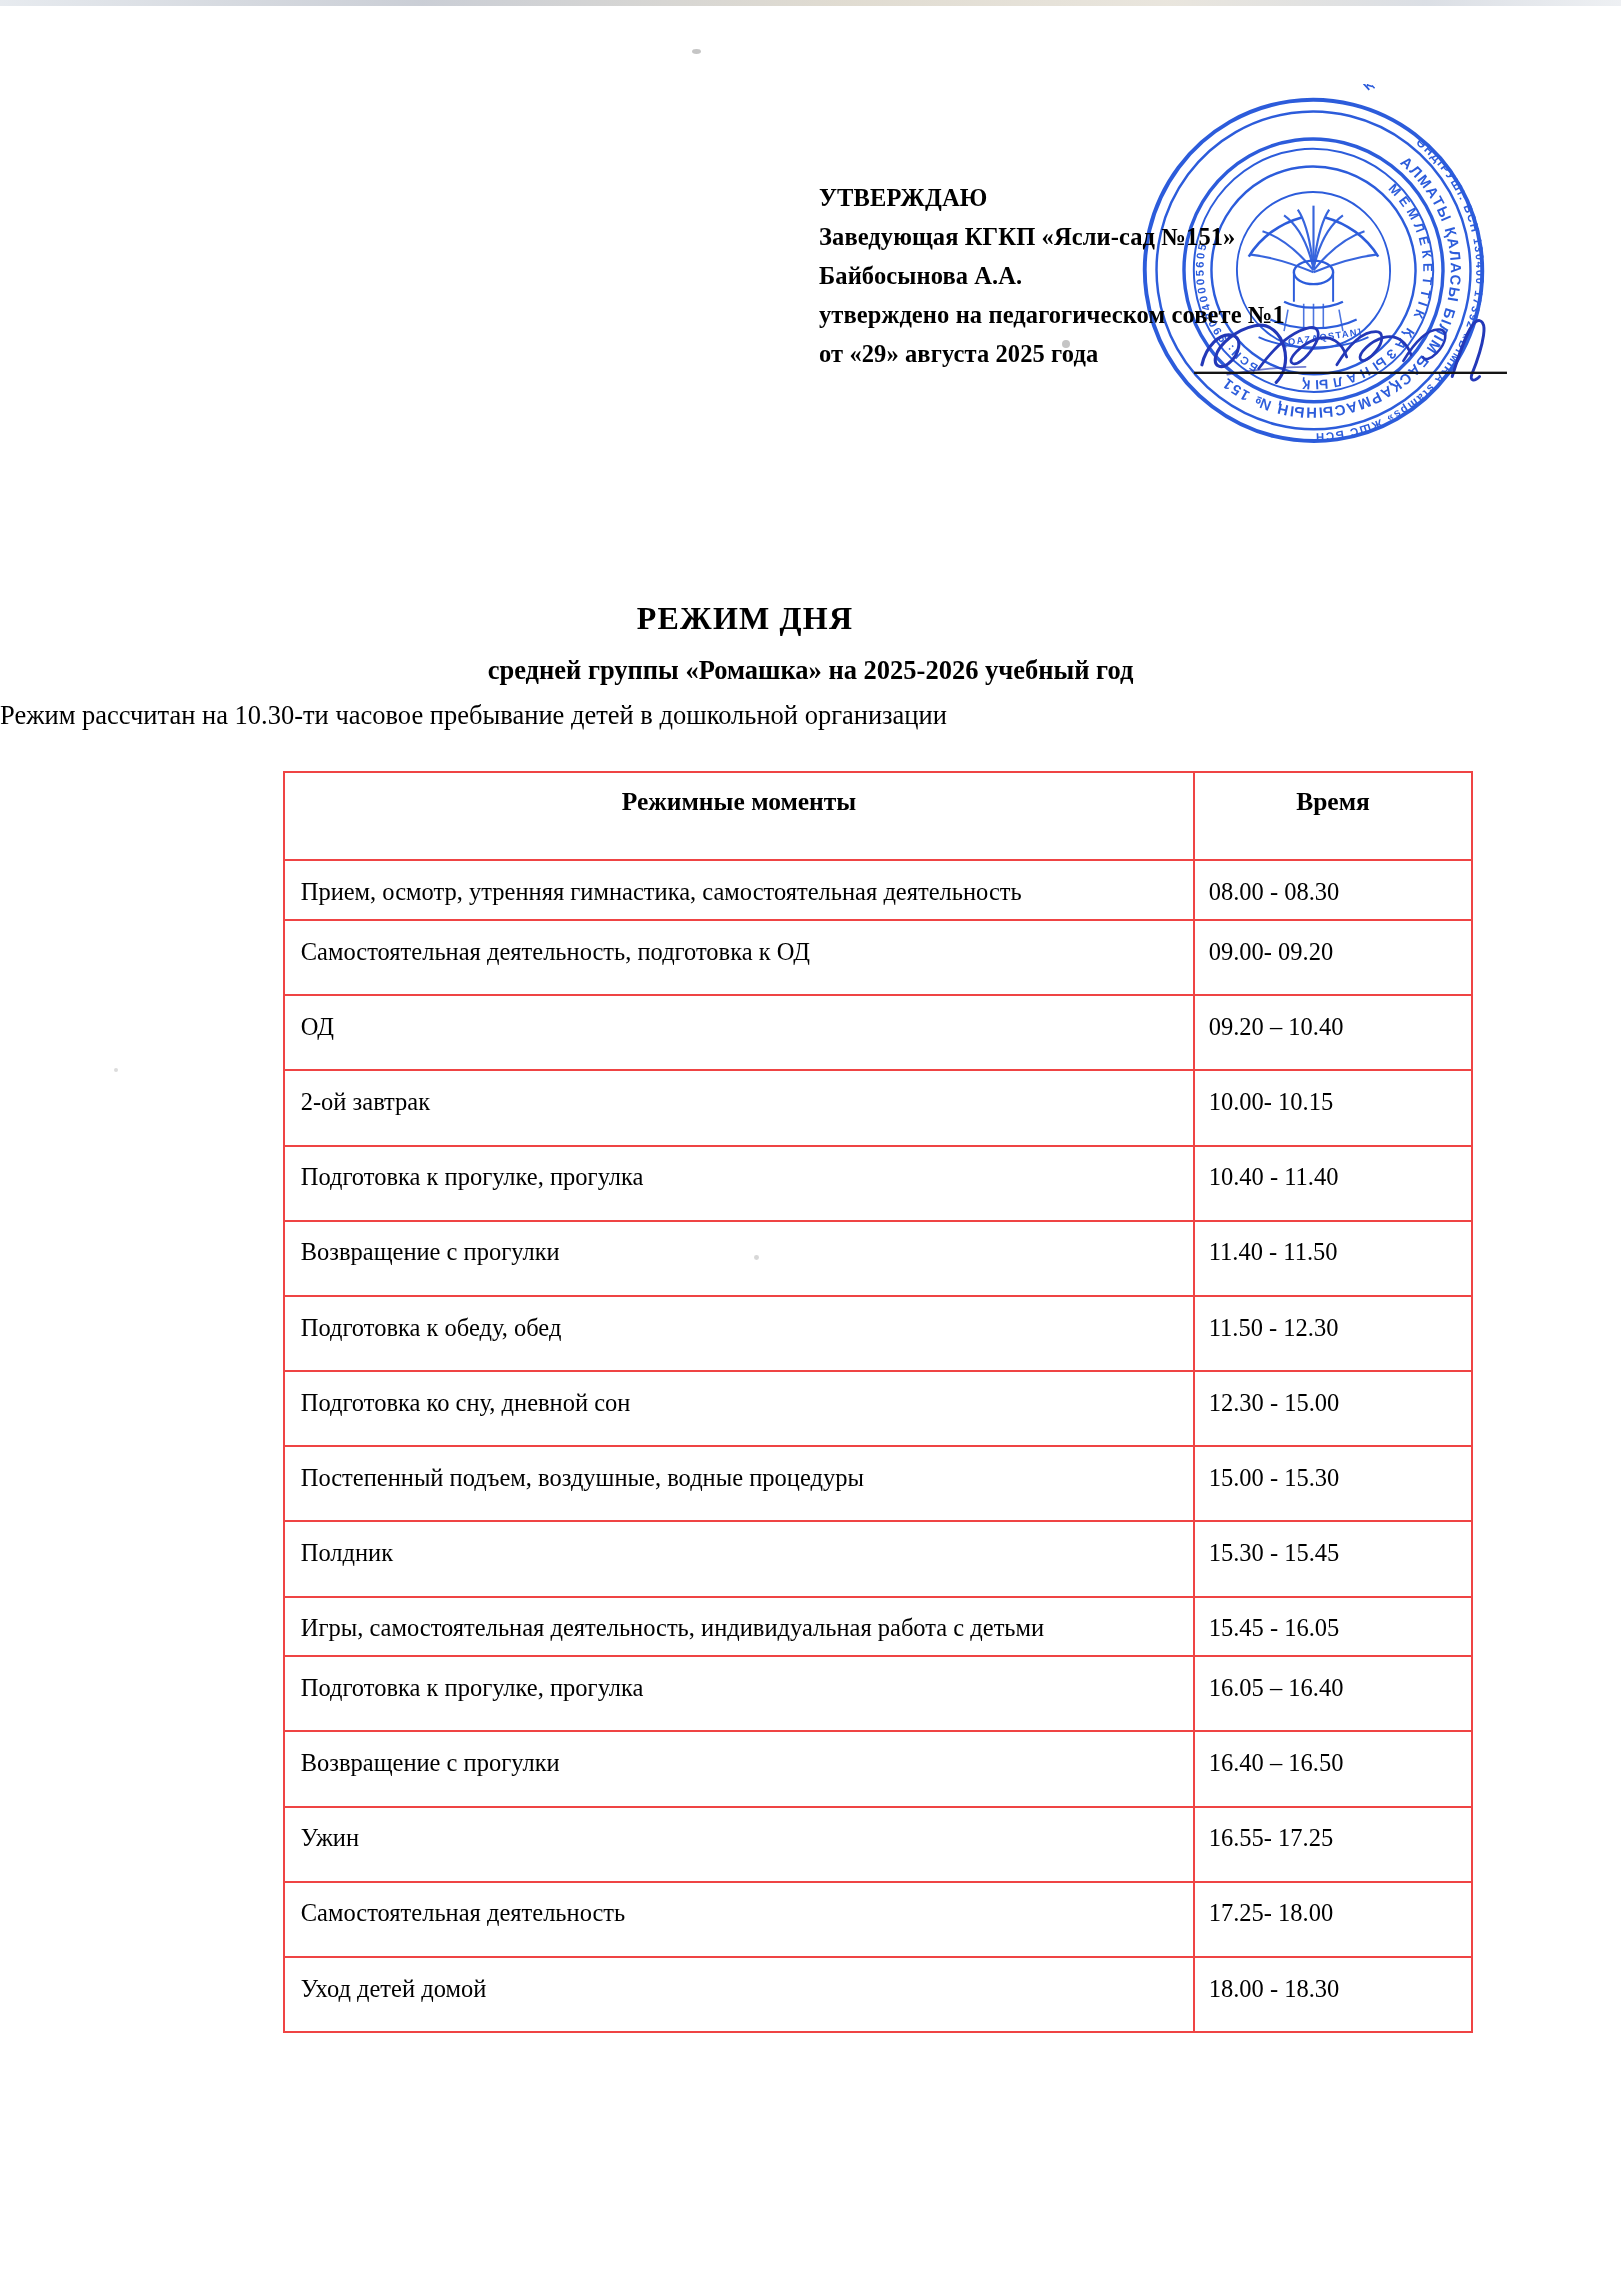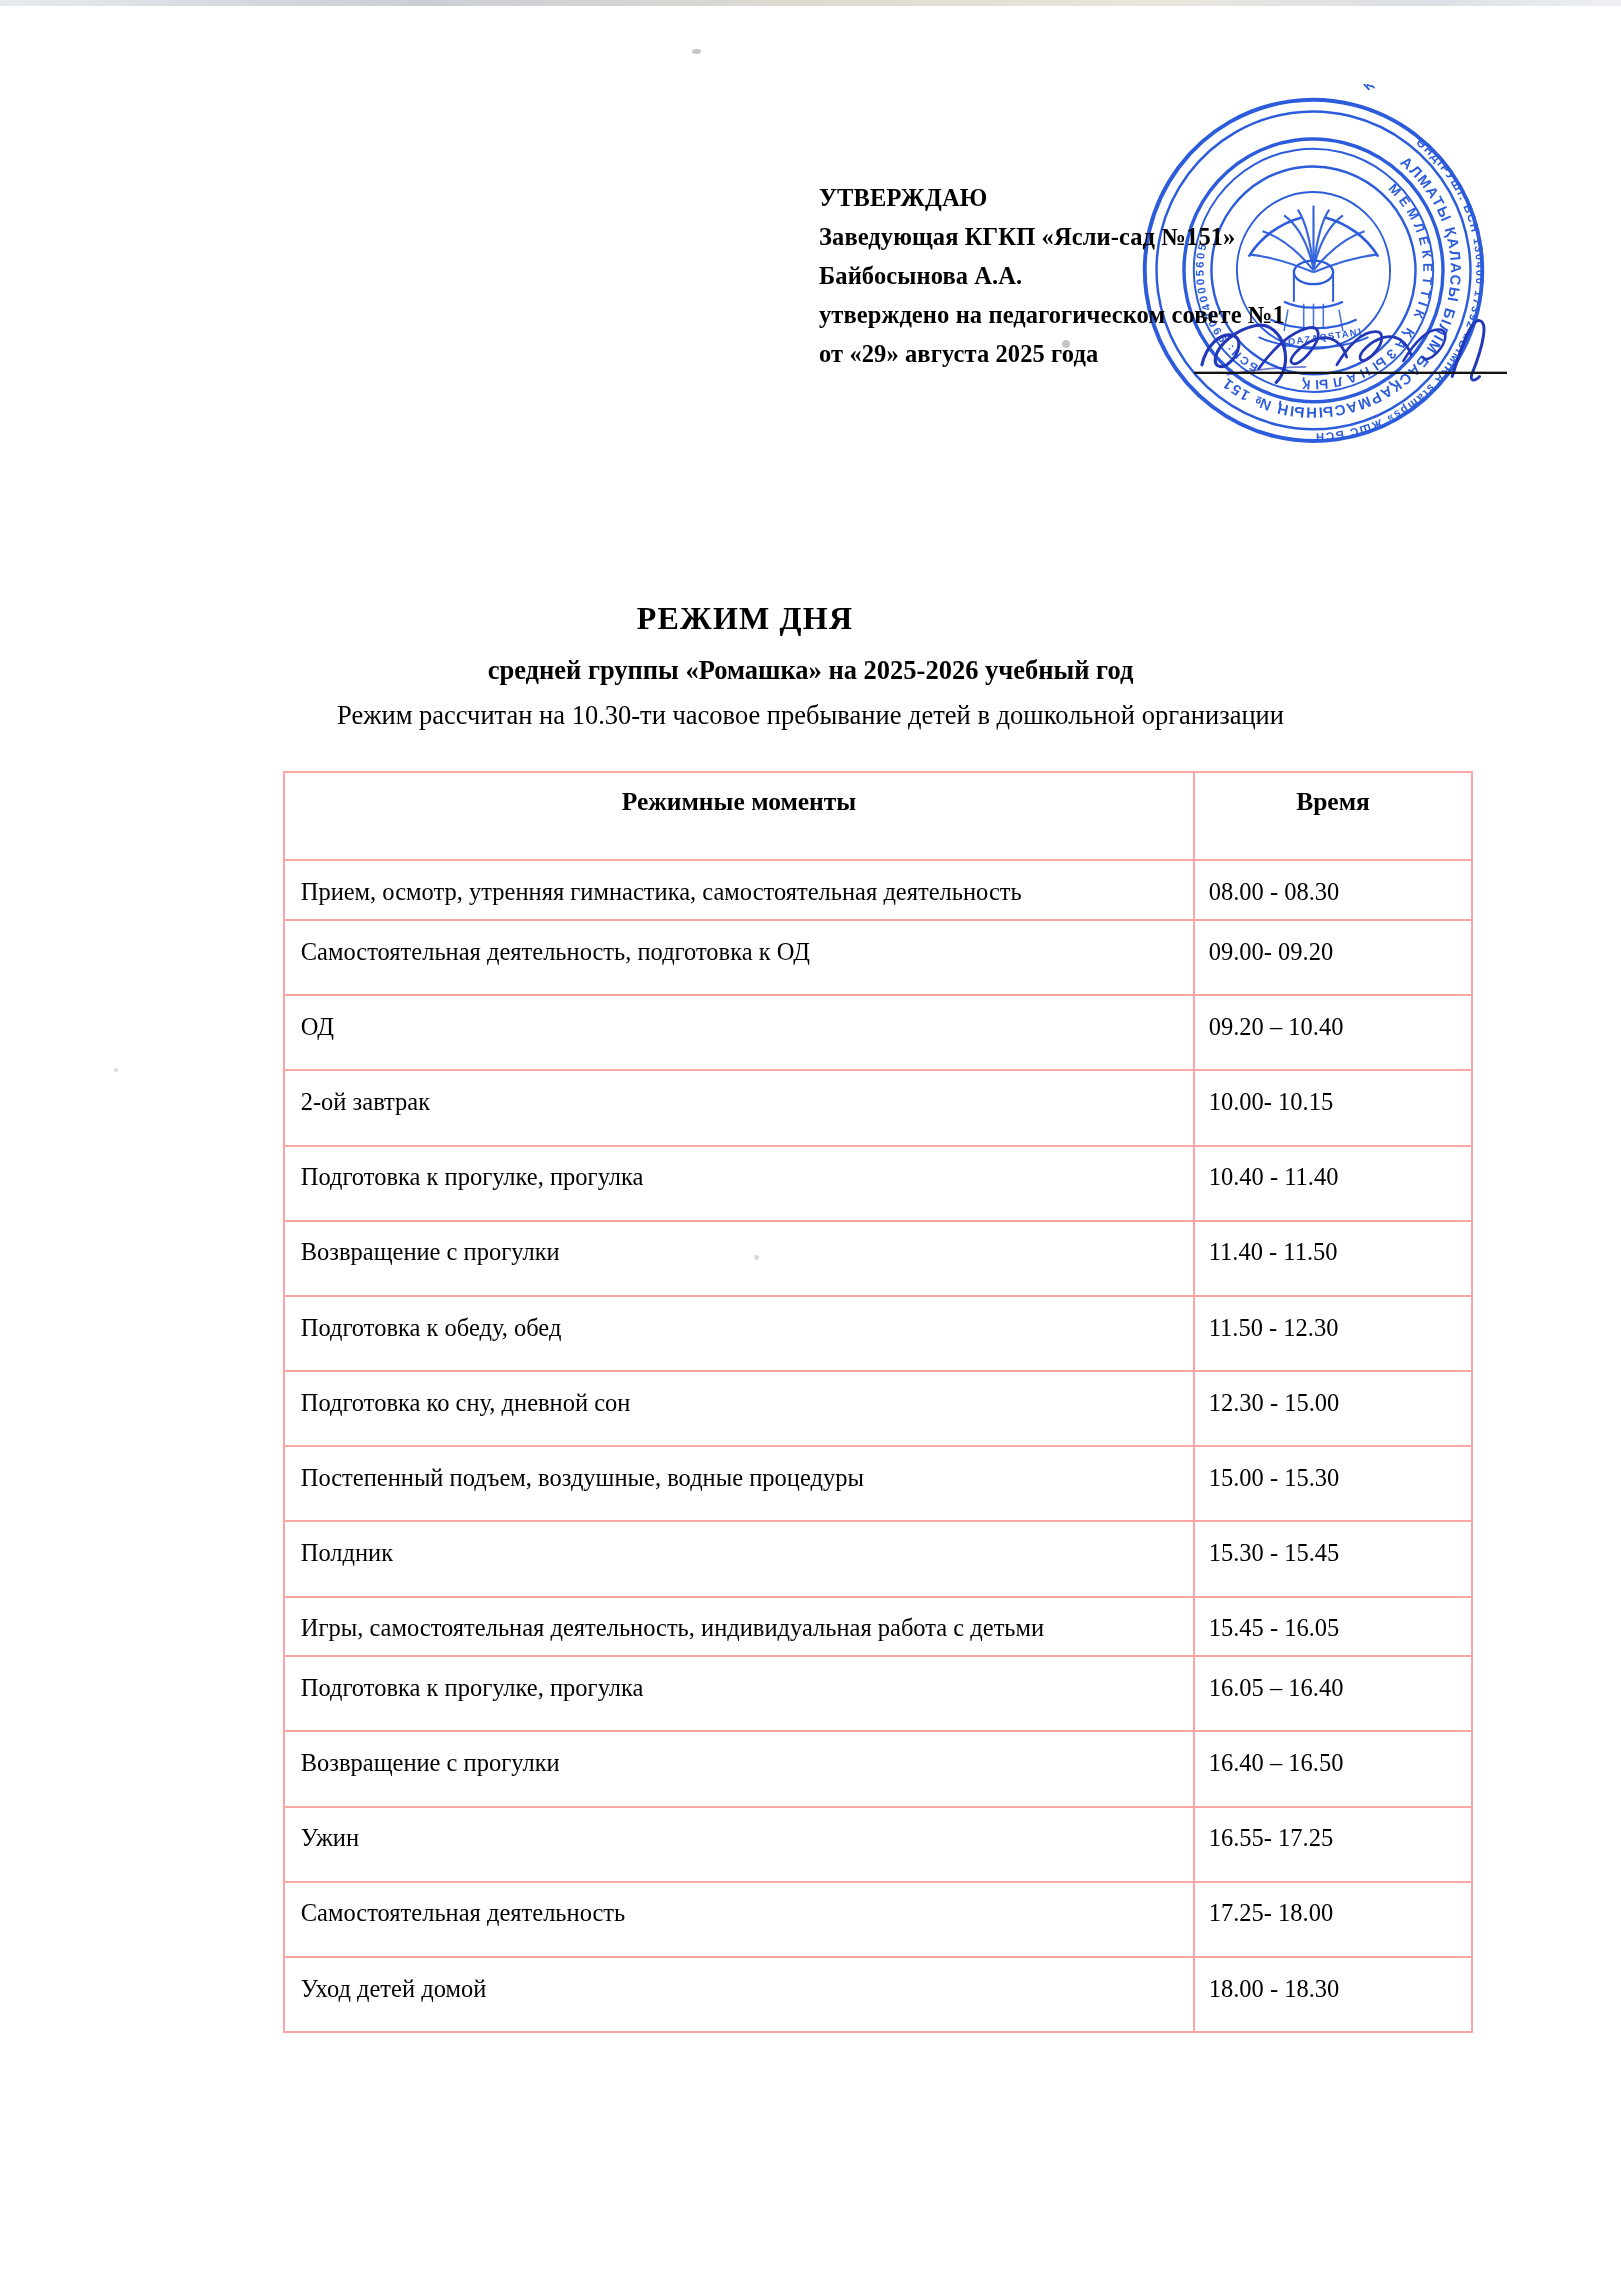--- a/index.html
+++ b/index.html
@@ -87,21 +87,21 @@
     left: 0; top: 655px;
     width: 1621px;
     text-align: center;
     font-size: 26.5px;
     font-weight: bold;
   }
   .doc-note {
     position: absolute;
     left: 0; top: 700px;
     width: 1621px;
-    text-align: center;
+    text-align: left;
     font-size: 26.5px;
     font-weight: normal;
   }
 
   
   .table-wrap {
     position: absolute;
     left: 283px;
     top: 771px;
     width: 1188px;
@@ -110,21 +110,21 @@
     width: 1188px;
     border-collapse: collapse;
     table-layout: fixed;
     font-size: 24.5px;
   }
   table.schedule col.c-activity { width: 910px; }
   table.schedule col.c-time { width: 278px; }
 
   table.schedule th,
   table.schedule td {
-    border: 2px solid #fca5a5;
+    border: 2px solid #ef4444;
     vertical-align: top;
     padding: 0;
   }
   table.schedule thead th {
     text-align: center;
     font-weight: bold;
     height: 61px;
     padding: 13.7px 9.8px 11.8px 9.8px;
     font-size: 25.5px;
   }

